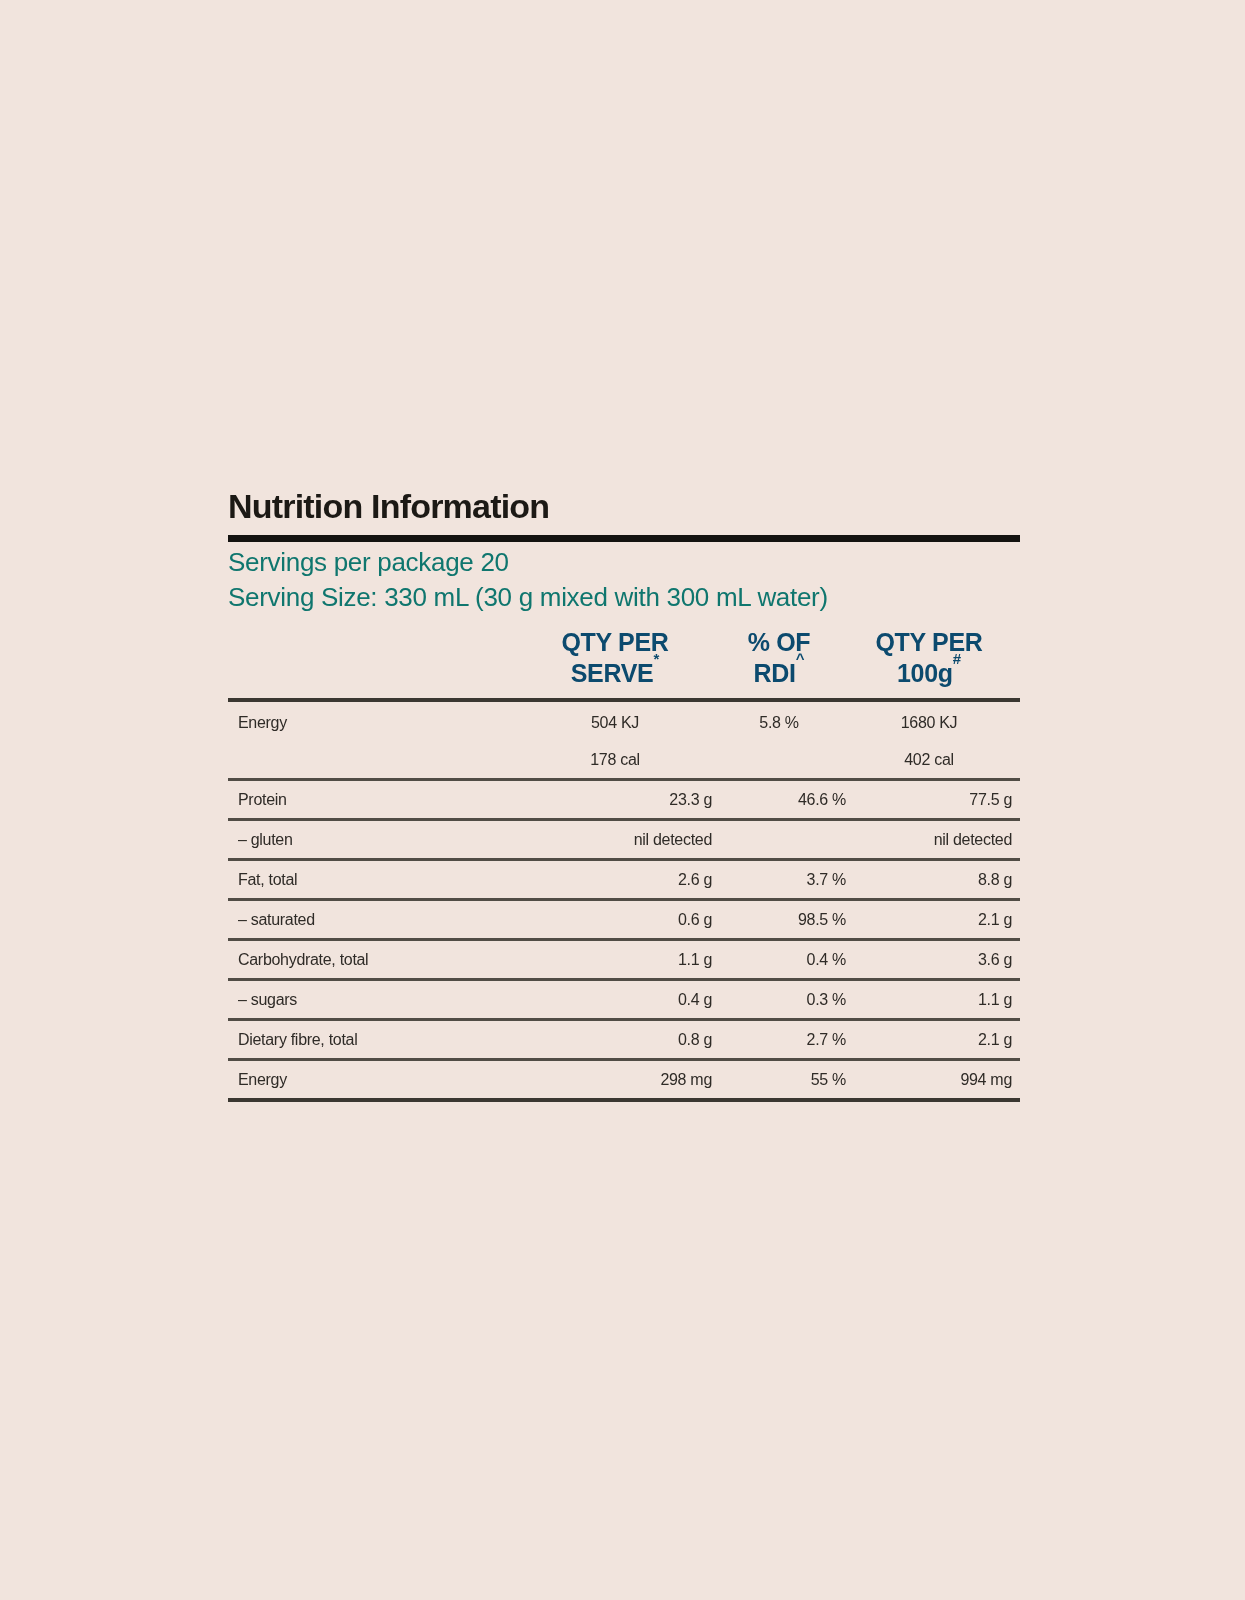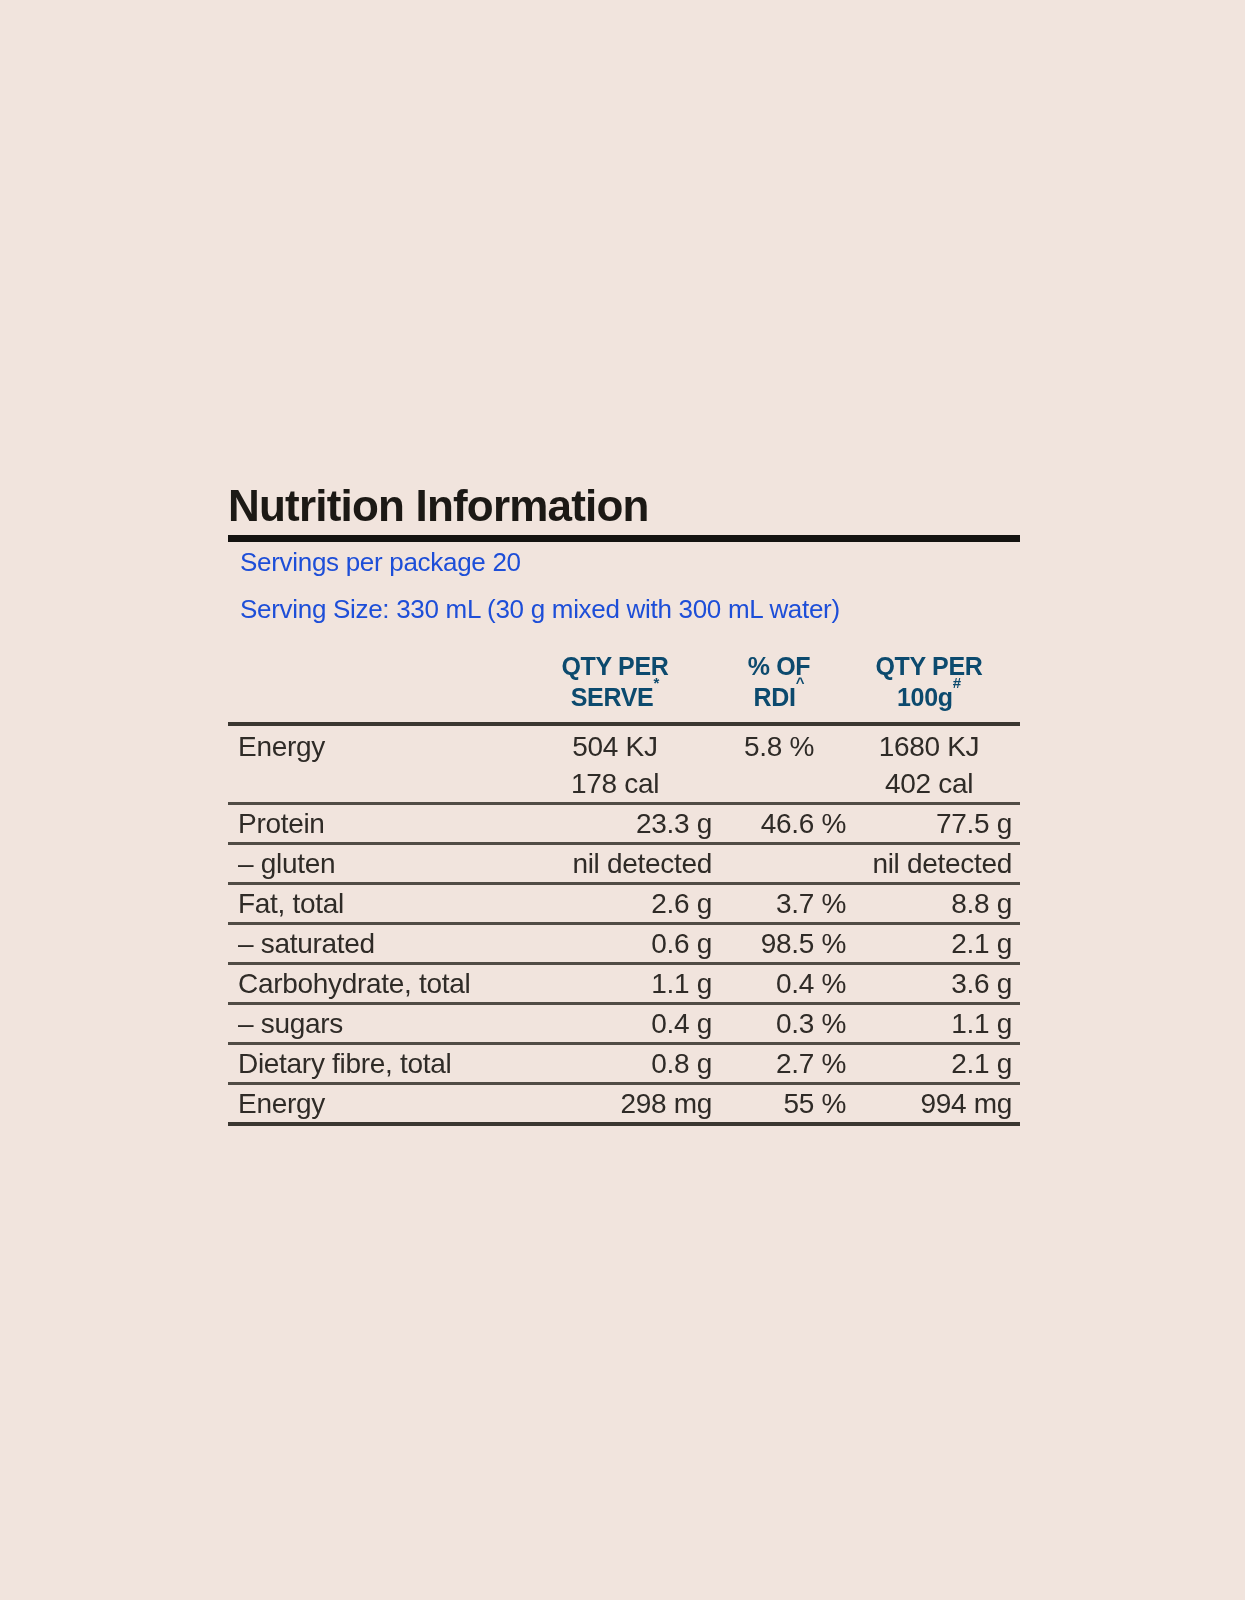--- a/index.html
+++ b/index.html
@@ -16,37 +16,37 @@
     background: #F1E4DD;
     overflow: hidden;
   }
   .panel {
     position: absolute;
     left: 228px; top: 486px;
     width: 792px;
   }
   .panel-title {
     margin: 0;
-    font-size: 44px;
+    font-size: 34px;
     line-height: 40px;
     font-weight: 700;
     letter-spacing: -0.8px;
     color: #1C1915;
   }
   .title-rule {
     height: 7px;
     background: #141210;
     margin-top: 9px;
   }
   .sub {
-    margin: 12px;
+    margin: 0;
     font-size: 26px;
     line-height: 35px;
     letter-spacing: -0.3px;
-    color: #1d4ed8;
+    color: #0f766e;
   }
   .sub.first { margin-top: 3px; }
   table.nutrition {
     border-collapse: collapse;
     table-layout: fixed;
     width: 792px;
   }
   thead th {
     font-weight: 700;
     font-size: 25px;
@@ -60,21 +60,21 @@
   }
   thead th.col-last { padding-right: 8px; }
   thead th sup {
     font-size: 15px;
     line-height: 0;
     position: relative;
     top: -9px;
     letter-spacing: 0;
   }
   tbody td {
-    font-size: 28px;
+    font-size: 16px;
     line-height: 37px;
     letter-spacing: -0.3px;
     padding: 0;
     border-bottom: 3px solid #514C45;
     vertical-align: top;
     white-space: nowrap;
   }
   tbody tr.first-row td { padding-top: 2px; }
   tbody tr.last-row td { border-bottom: 4px solid #3B3731; }
   td.label { text-align: left; padding-left: 10px; }

